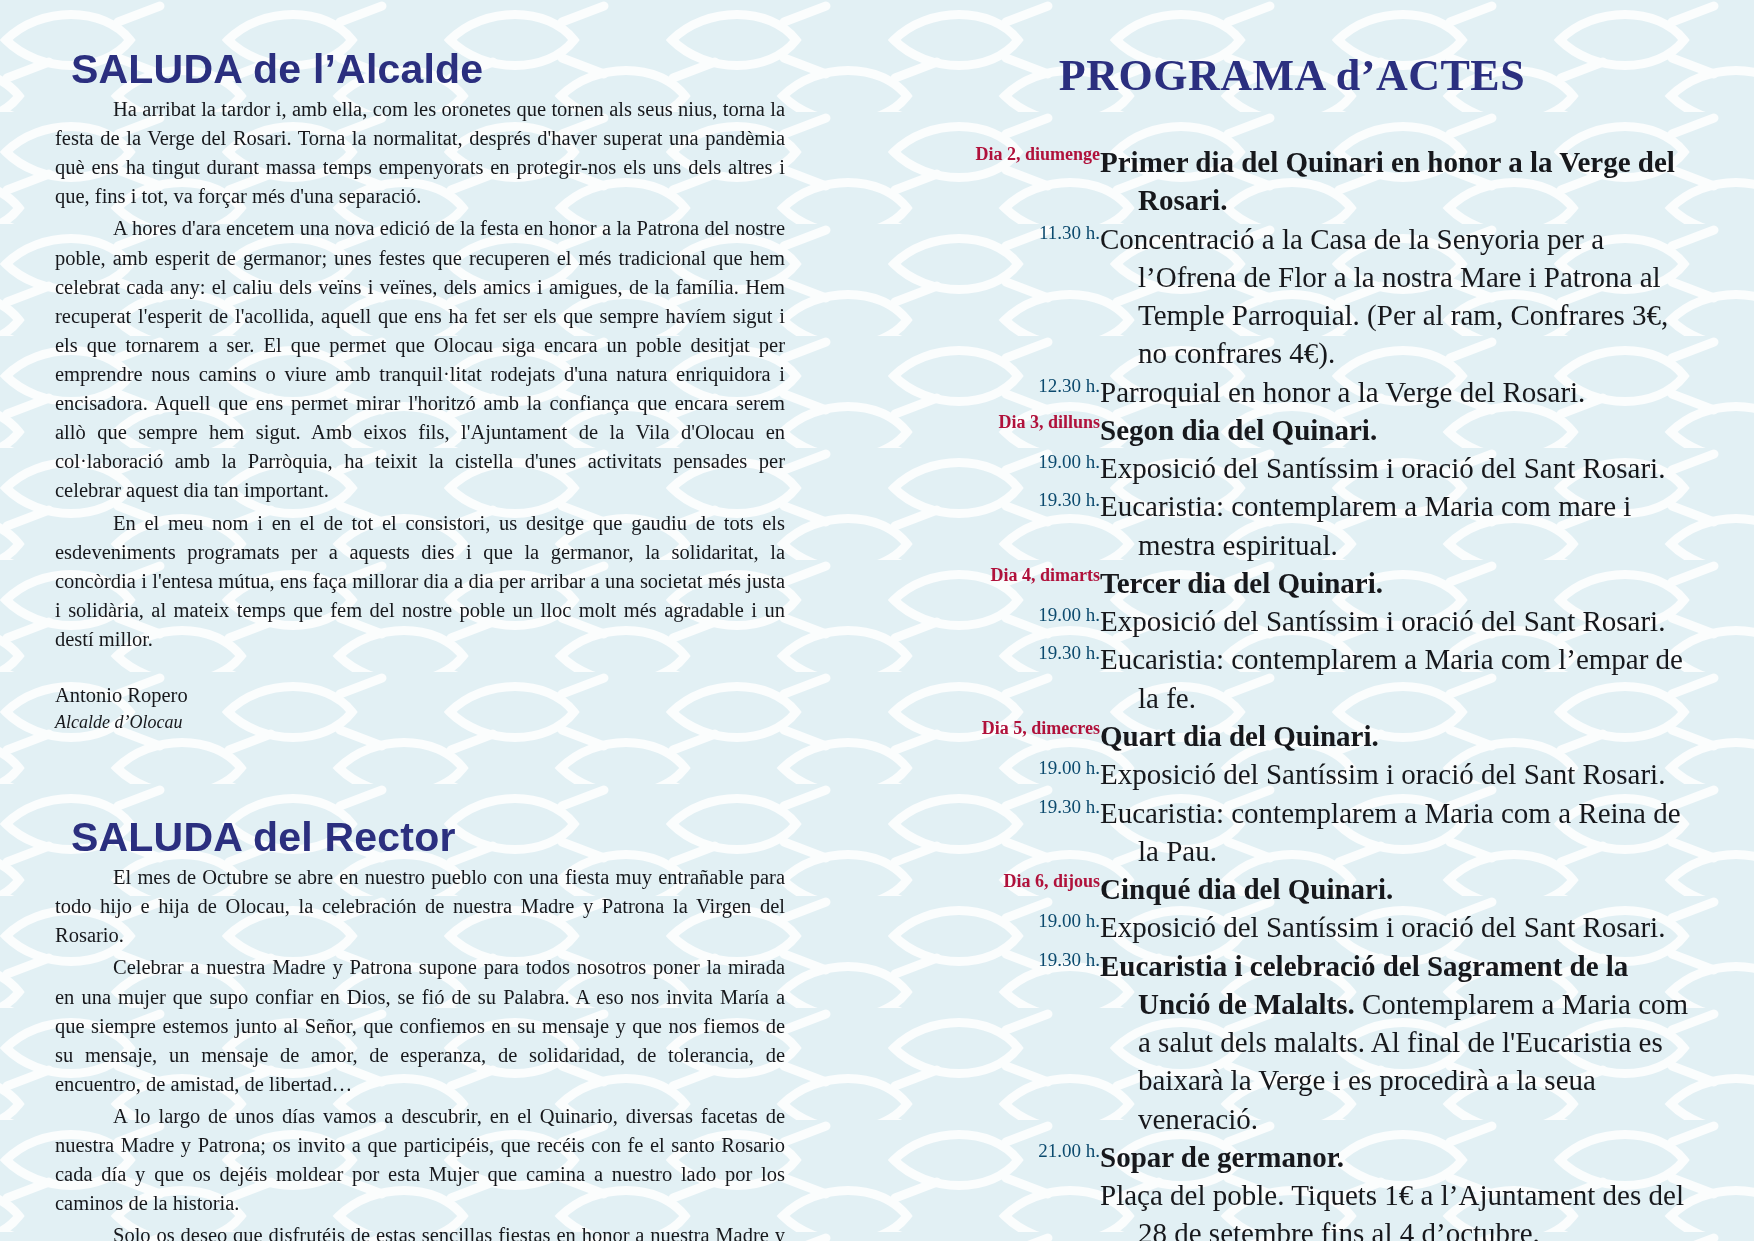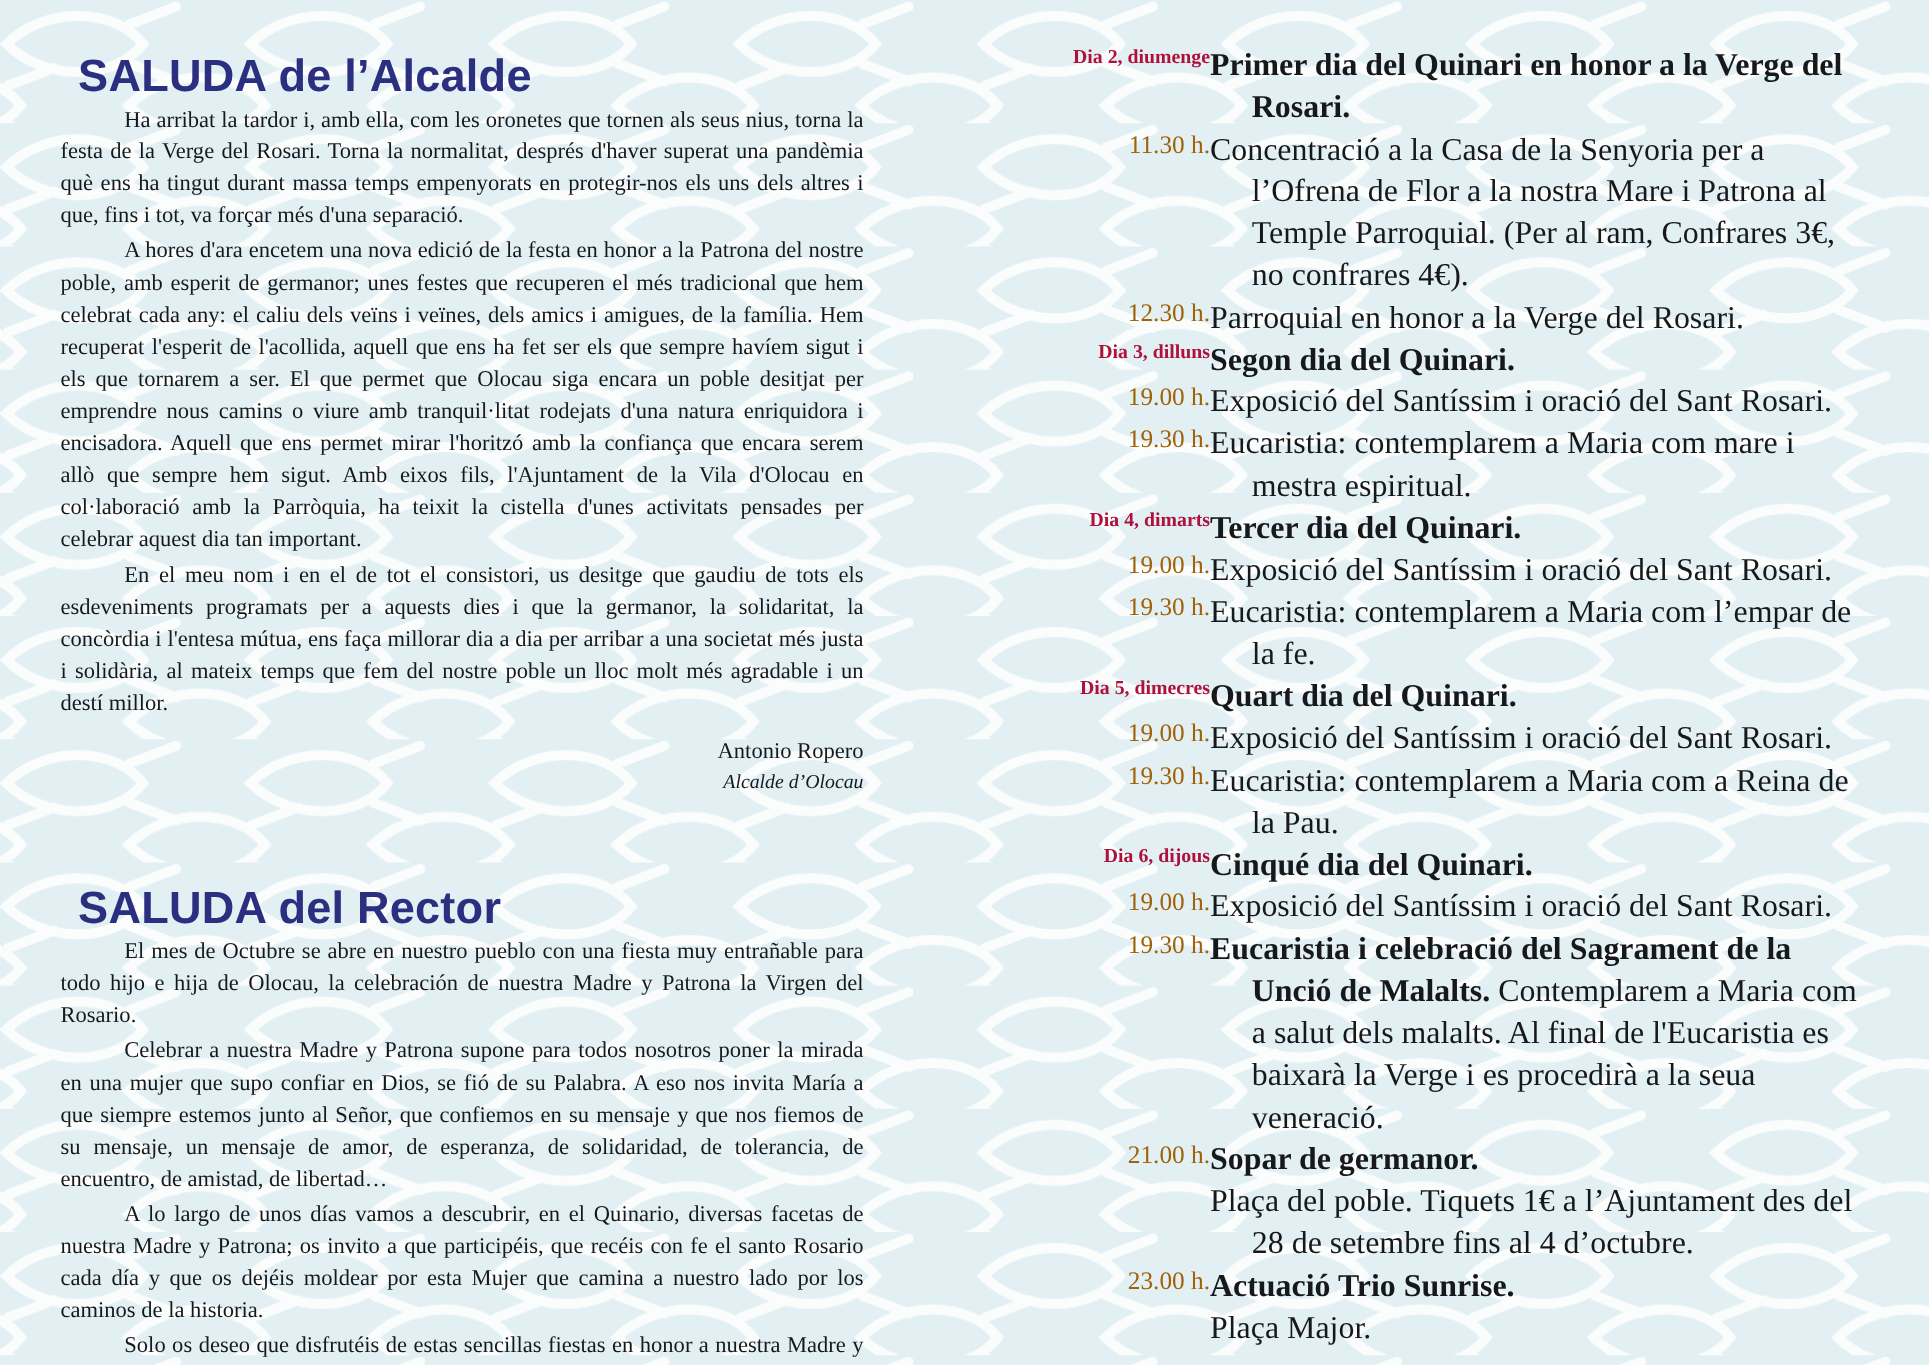--- a/index.html
+++ b/index.html
@@ -52,39 +52,38 @@
     line-height:1.42;
     color:#17181c;
     text-align:justify;
     text-indent:58px;
     margin:0 0 0 0;
     hyphens:auto;
   }
   .body-p + .body-p { margin-top:3px; }
 
   .sign-block {
-    margin-top:16px;
-    text-align:right;
+    margin-top:28px;
     font-size:20.5px;
     color:#17181c;
     line-height:1.35;
   }
   .sign-block .role { font-style:italic; font-size:18px; }
   .sign-line { display:block; }
 
   
   .prog-table { width:100%; border-collapse:collapse; }
   .prog-table td { vertical-align:top; padding:0; }
   .prog-time {
     width:220px;
     text-align:right;
     padding-right:14px;
-    font-size:23px;
+    font-size:19px;
     line-height:1.32;
-    color:#a16207;
+    color:#0c4a6e;
     white-space:nowrap;
   }
   .prog-time.day {
     color:#b0113b;
     font-weight:bold;
     font-size:18px;
   }
   .prog-desc {
     font-size:29px;
     line-height:1.32;
@@ -142,20 +141,21 @@
 
     <p class="body-p">El mes de Octubre se abre en nuestro pueblo con una fiesta muy entrañable para todo hijo e hija de Olocau, la celebración de nuestra Madre y Patrona la Virgen del Rosario.</p>
     <p class="body-p">Celebrar a nuestra Madre y Patrona supone para todos nosotros poner la mirada en una mujer que supo confiar en Dios, se fió de su Palabra. A eso nos invita María a que siempre estemos junto al Señor, que confiemos en su mensaje y que nos fiemos de su mensaje, un mensaje de amor, de esperanza, de solidaridad, de tolerancia, de encuentro, de amistad, de libertad…</p>
     <p class="body-p">A lo largo de unos días vamos a descubrir, en el Quinario, diversas facetas de nuestra Madre y Patrona; os invito a que participéis, que recéis con fe el santo Rosario cada día y que os dejéis moldear por esta Mujer que camina a nuestro lado por los caminos de la historia.</p>
     <p class="body-p">Solo os deseo que disfrutéis de estas sencillas fiestas en honor a nuestra Madre y Patrona y que Ella siempre os lleve de su mano.</p>
 
   </div>
 
   <div class="col-right">
 
+    <h1 class="program-title">PROGRAMA d’ACTES</h1>
 
     <table class="prog-table">
       <tbody id="program-body">
           <tr>
             <td class="prog-time day">Dia 2, diumenge</td>
             <td class="prog-desc">
               <span class="ind"><b>Primer dia del Quinari en honor a la Verge del Rosari.</b></span>
             </td>
           </tr>
           <tr>

